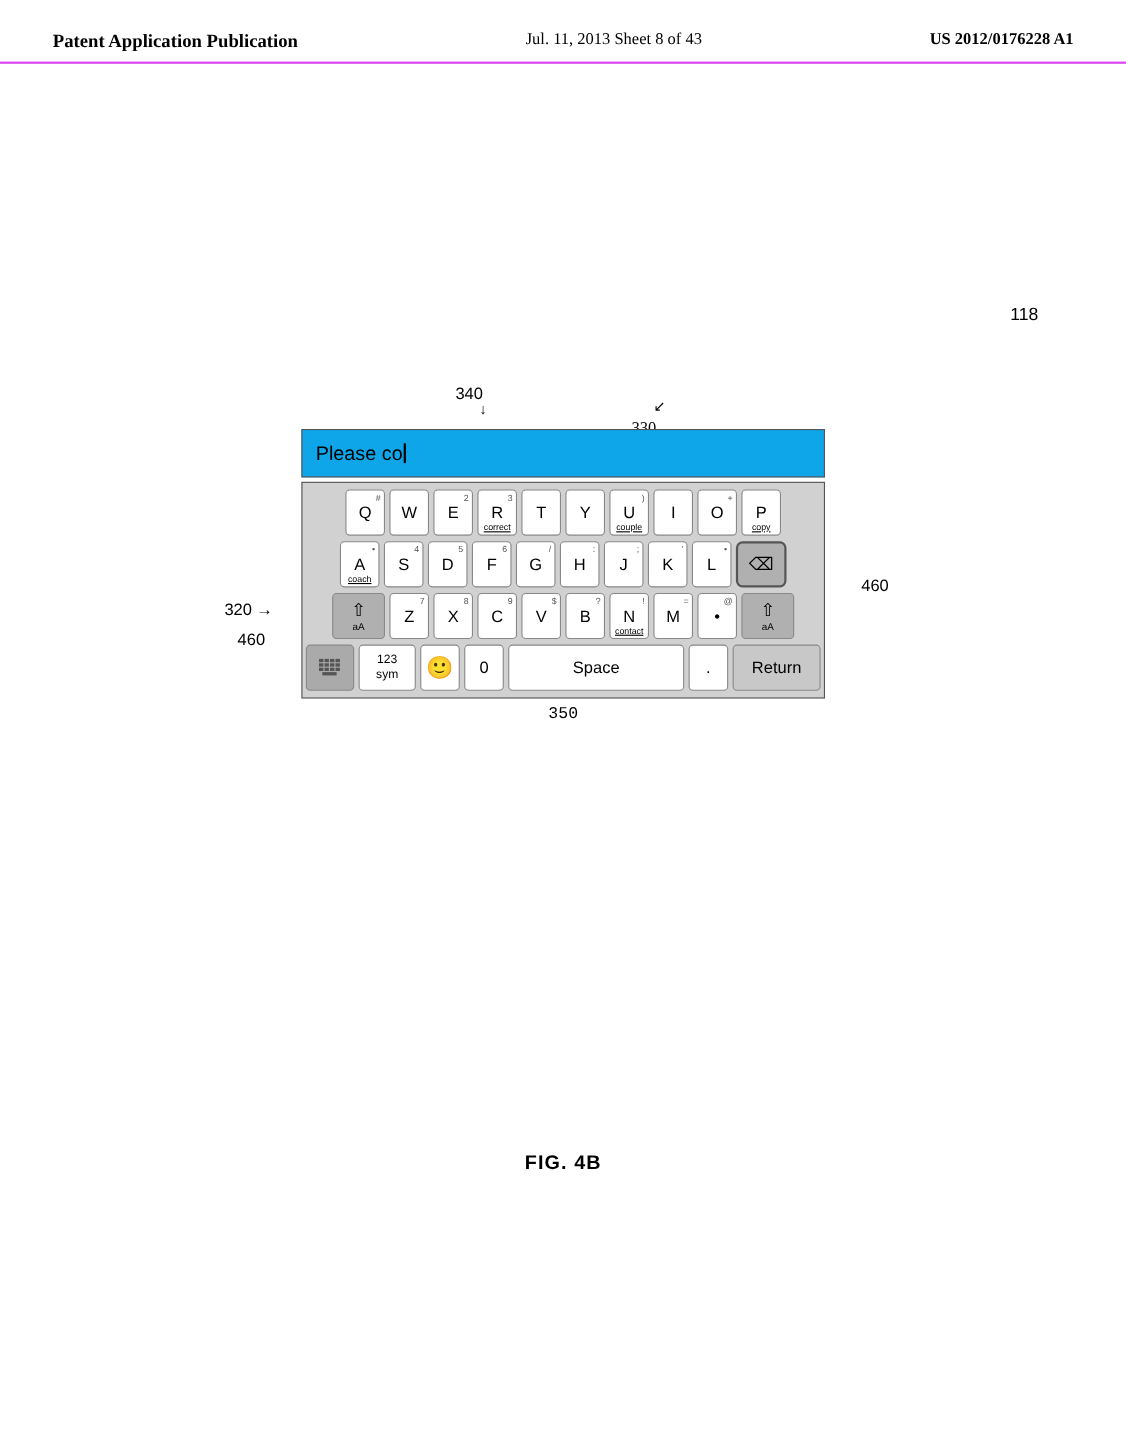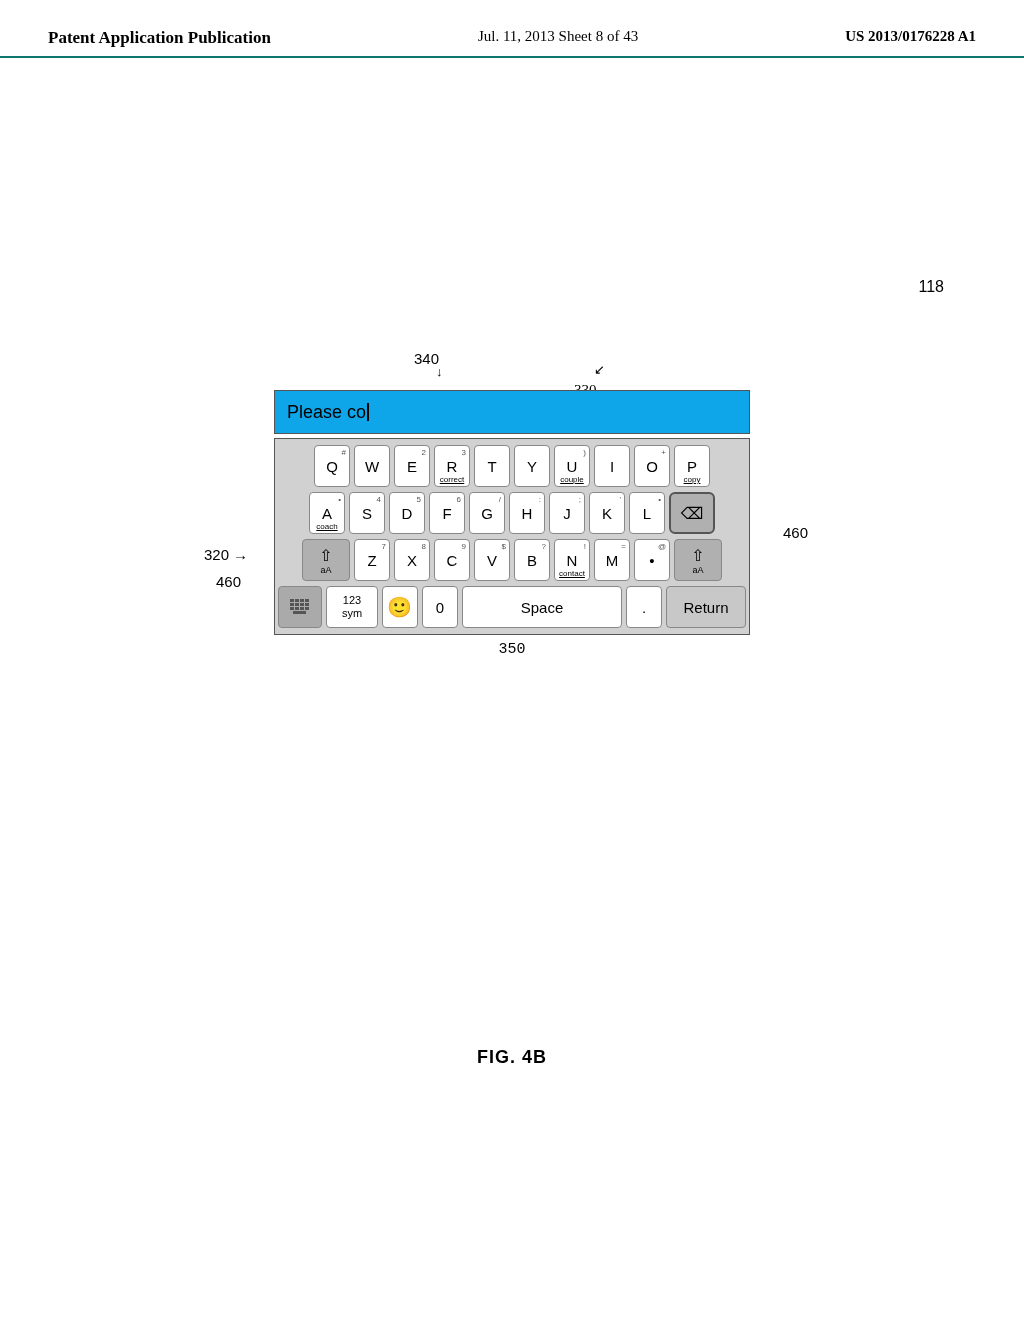--- a/index.html
+++ b/index.html
@@ -11,21 +11,21 @@
       position: relative;
       overflow: hidden;
     }
 
     
     .header {
       display: flex;
       justify-content: space-between;
       align-items: flex-start;
       padding: 28px 48px 0 48px;
-      border-bottom: 2px solid #0f766e;
+      border-bottom: 2px solid #d946ef;
       padding-bottom: 8px;
     }
     .header-left {
       font-size: 17px;
       font-weight: bold;
     }
     .header-center {
       font-size: 15px;
     }
     .header-right {
@@ -194,21 +194,21 @@
       font-family: Arial, sans-serif;
       letter-spacing: 1px;
     }
   </style>
 </head>
 <body>
 
 <div class="header">
   <div class="header-left">Patent Application Publication</div>
   <div class="header-center">Jul. 11, 2013   Sheet 8 of 43</div>
-  <div class="header-right">US 2013/0176228 A1</div>
+  <div class="header-right">US 2012/0176228 A1</div>
 </div>
 
 <div class="main-content">
 
   <div class="label-118">118</div>
 
   <div class="figure-container">
 
     <div style="position:relative; height:40px;">
       <div style="position:absolute; left:140px; top:0; font-size:15px; font-family:Arial,sans-serif;">340</div>

